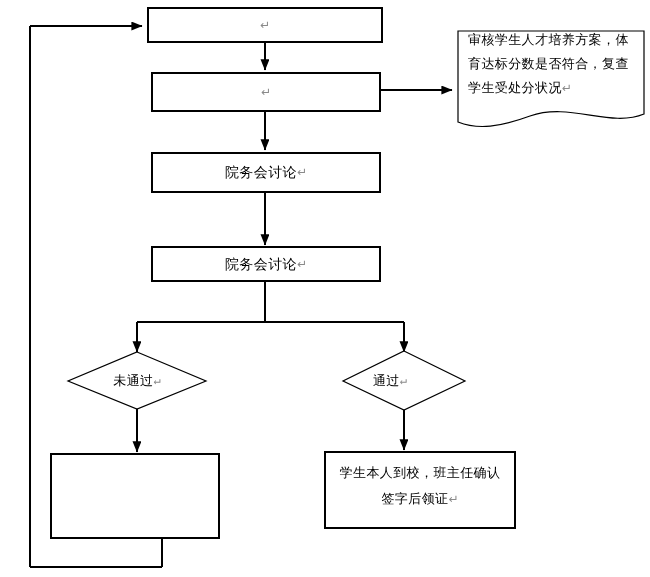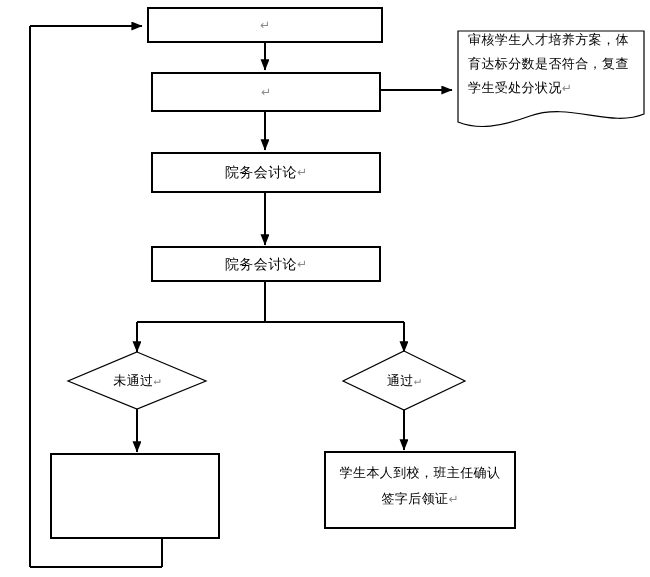--- a/index.html
+++ b/index.html
@@ -138,21 +138,21 @@
   </div>
 
   <div class="node-text" style="left:152px; top:247px; width:228px; height:34px;">
     <span>院务会讨论</span><span class="pilcrow">↵</span>
   </div>
 
   <div class="node-text decision-text" style="left:82px; top:366px; width:110px; height:30px;">
     <span>未通过</span><span class="pilcrow">↵</span>
   </div>
 
-  <div class="node-text decision-text" style="left:354px; top:366px; width:100px; height:30px;">
+  <div class="node-text decision-text" style="left:340px; top:366px; width:100px; height:30px;">
     <span>通过</span><span class="pilcrow">↵</span>
   </div>
 
 
   <div class="node-text small-box-text" style="left:334px; top:460px; width:172px; height:60px; align-items:flex-start;">
     <span><span>学生本人到校，班主任确认签字后领证</span><span class="pilcrow">↵</span></span>
   </div>
 
 </div>
 

